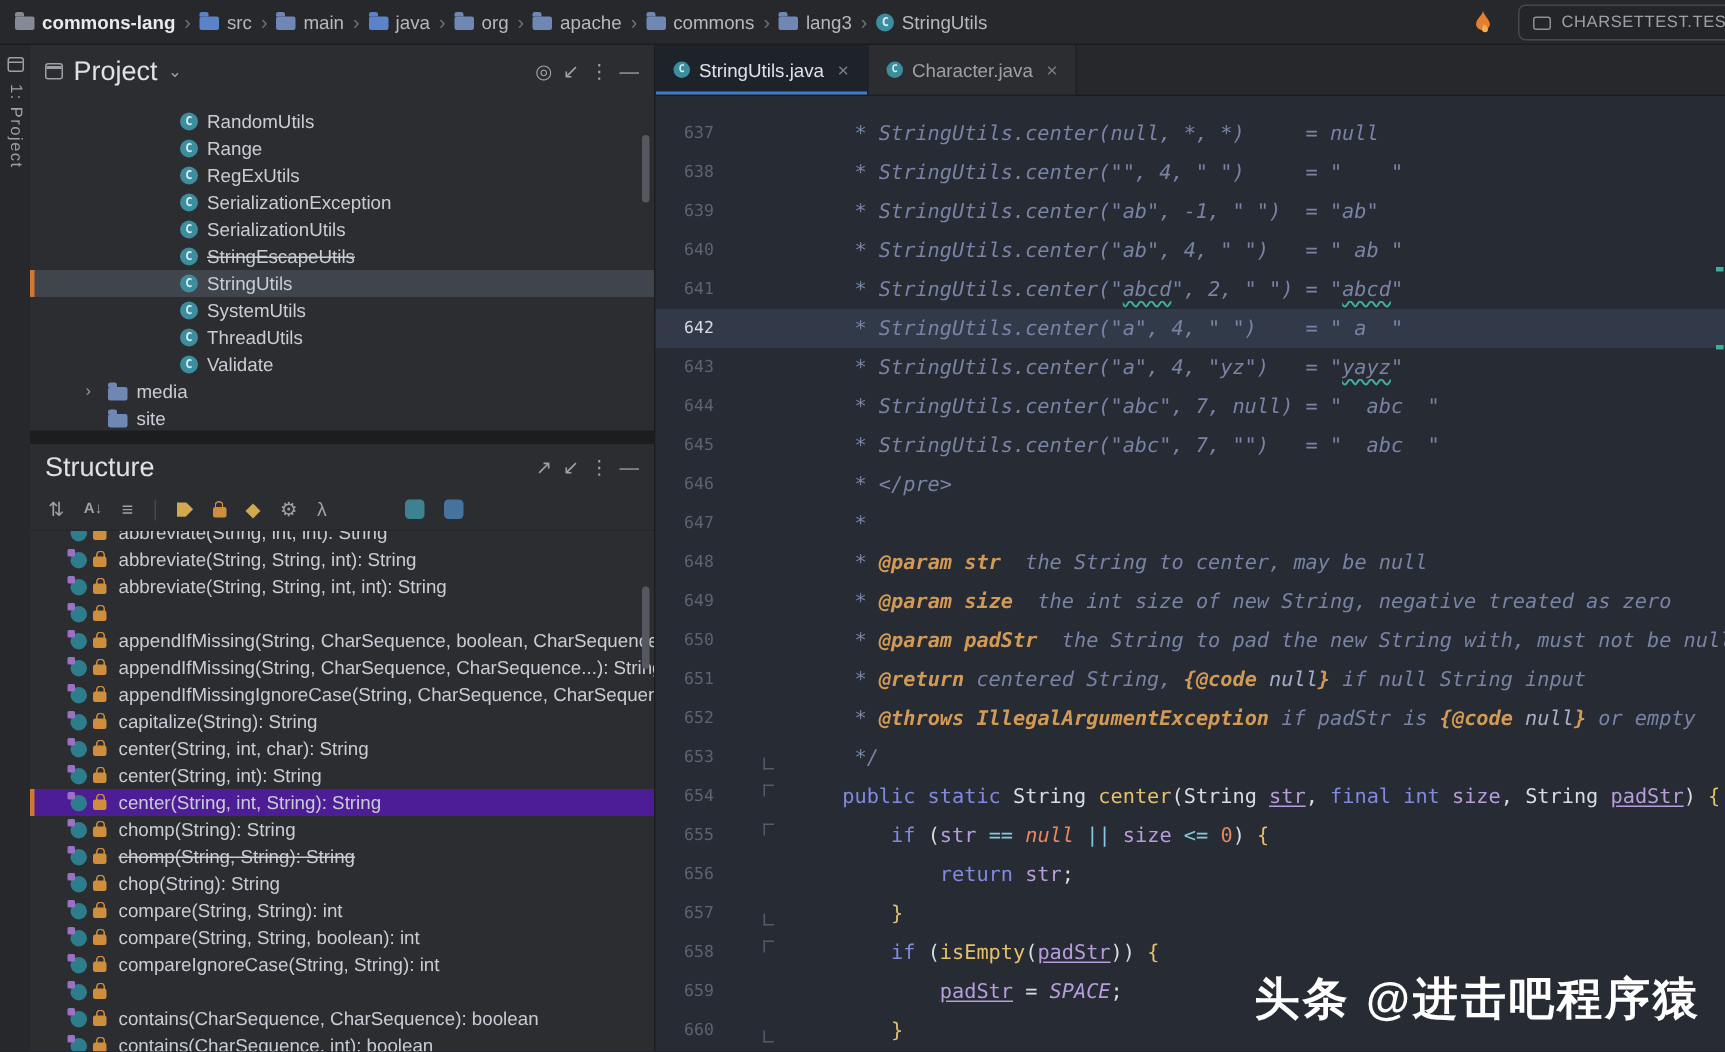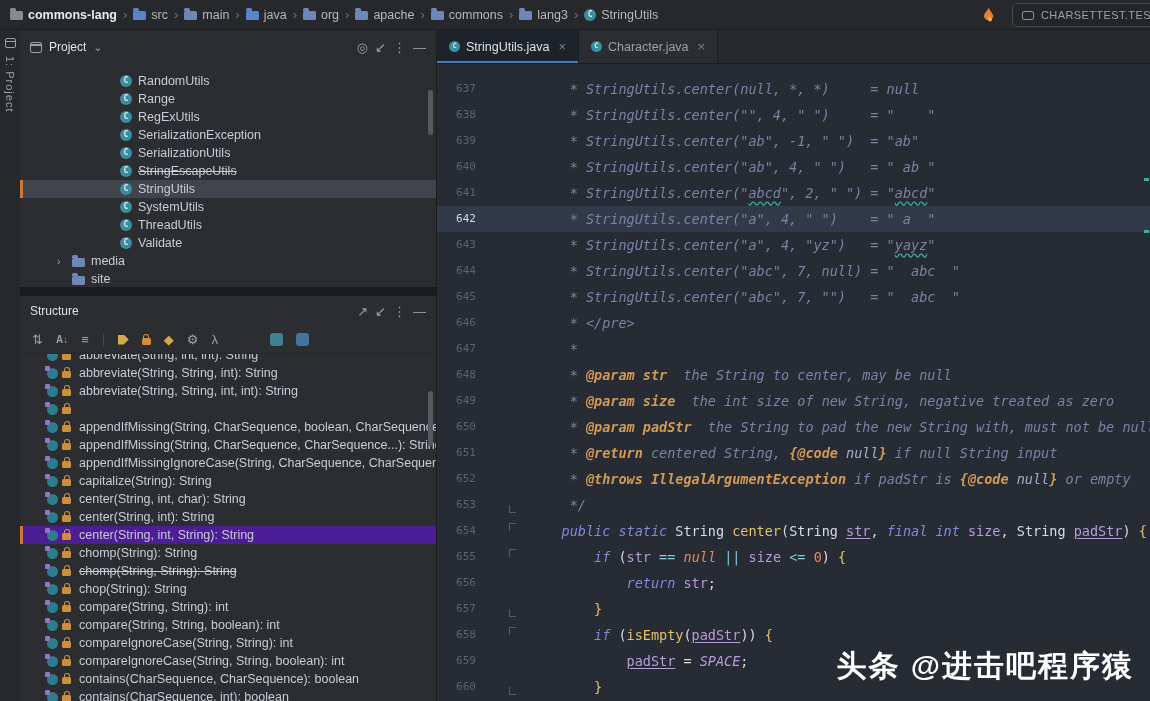--- a/index.html
+++ b/index.html
@@ -22,21 +22,21 @@
   .stripe{position:absolute;left:0;top:30px;width:20px;height:671px;background:#26282b;
           display:flex;flex-direction:column;align-items:center;padding-top:8px;box-sizing:border-box;z-index:5}
   .stripe-label{writing-mode:vertical-rl;color:#9da0a8;font-size:11px;margin-top:8px;letter-spacing:1px}
 
   
   .panel{position:absolute;background:#2b2d31;box-sizing:border-box}
   .panel.project{left:20px;top:30px;width:417px;height:265px;border-right:1px solid #1b1c1e}
   .panel.structure{left:20px;top:295px;width:417px;height:406px;border-top:1px solid #1b1c1e;border-right:1px solid #1b1c1e;overflow:hidden}
   .phead{display:flex;align-items:center;gap:7px;padding:0 10px;height:34px}
   .phead.short{height:30px}
-  .ptitle{color:#dfe1e5;font-size:12px}
+  .ptitle{color:#dfe1e5;font-size:18px}
   .chev-d{color:#9da0a8;font-size:11px}
   .spacer{flex:1}
   .hicon{color:#9da0a8;font-size:13px;line-height:1;cursor:default}
   .hicon.small{font-size:10px;font-weight:bold}
   .hicon.yellow{color:#d2a94f}
 
   
   .ico-folder{position:relative;width:13px;height:9px;border-radius:1.5px;background:#6f87b4;flex:none;margin-top:2px}
   .ico-folder::before{content:"";position:absolute;left:0;top:-3px;width:6px;height:3px;border-radius:1.5px 1.5px 0 0;background:inherit}
   .c-gray{background:#858b94}.c-blue{background:#5a83c9}.c-slate{background:#6f87b4}
@@ -101,21 +101,21 @@
   .fold{position:absolute;left:72px;width:6px;height:7px;border-left:1.5px solid #565b66}
   .fold.start{border-top:1.5px solid #565b66;top:5px}
   .fold.end{border-bottom:1.5px solid #565b66;bottom:5px}
 
   
   .pl{color:#d8dbe2}
   .cm{color:#7883a5;font-style:italic}
   .wavy{color:#7883a5;font-style:italic;text-decoration:underline wavy;text-decoration-color:#3fae9f;text-underline-offset:3px}
   .tag{color:#d29a55;font-weight:bold;font-style:italic}
   .docv{color:#a4b0c9;font-style:italic}
-  .kw{color:#8289e0;font-style:italic}
+  .kw{color:#8289e0;}
   .ty{color:#d8dbe2}
   .fn{color:#e3c06a}
   .pr{color:#b79ddb}
   .prU{color:#b79ddb;text-decoration:underline;text-underline-offset:2px}
   .nul{color:#e8875f;font-style:italic}
   .num{color:#e8875f}
   .op{color:#84c7e0}
   .br{color:#e3c06a}
   .cnst{color:#b79ddb;font-style:italic}
 
@@ -360,21 +360,20 @@
         <span class="lab">compare(String, String, boolean): int</span>
       </div>
       <div class="srow">
         <span class="ico-method"></span>
         <span class="ico-lock"></span>
         <span class="lab">compareIgnoreCase(String, String): int</span>
       </div>
       <div class="srow">
         <span class="ico-method"></span>
         <span class="ico-lock"></span>
-        <span class="lab">compareIgnoreCase(String, String, boolean): int</span>
       </div>
       <div class="srow">
         <span class="ico-method"></span>
         <span class="ico-lock"></span>
         <span class="lab">contains(CharSequence, CharSequence): boolean</span>
       </div>
       <div class="srow">
         <span class="ico-method"></span>
         <span class="ico-lock"></span>
         <span class="lab">contains(CharSequence, int): boolean</span>

